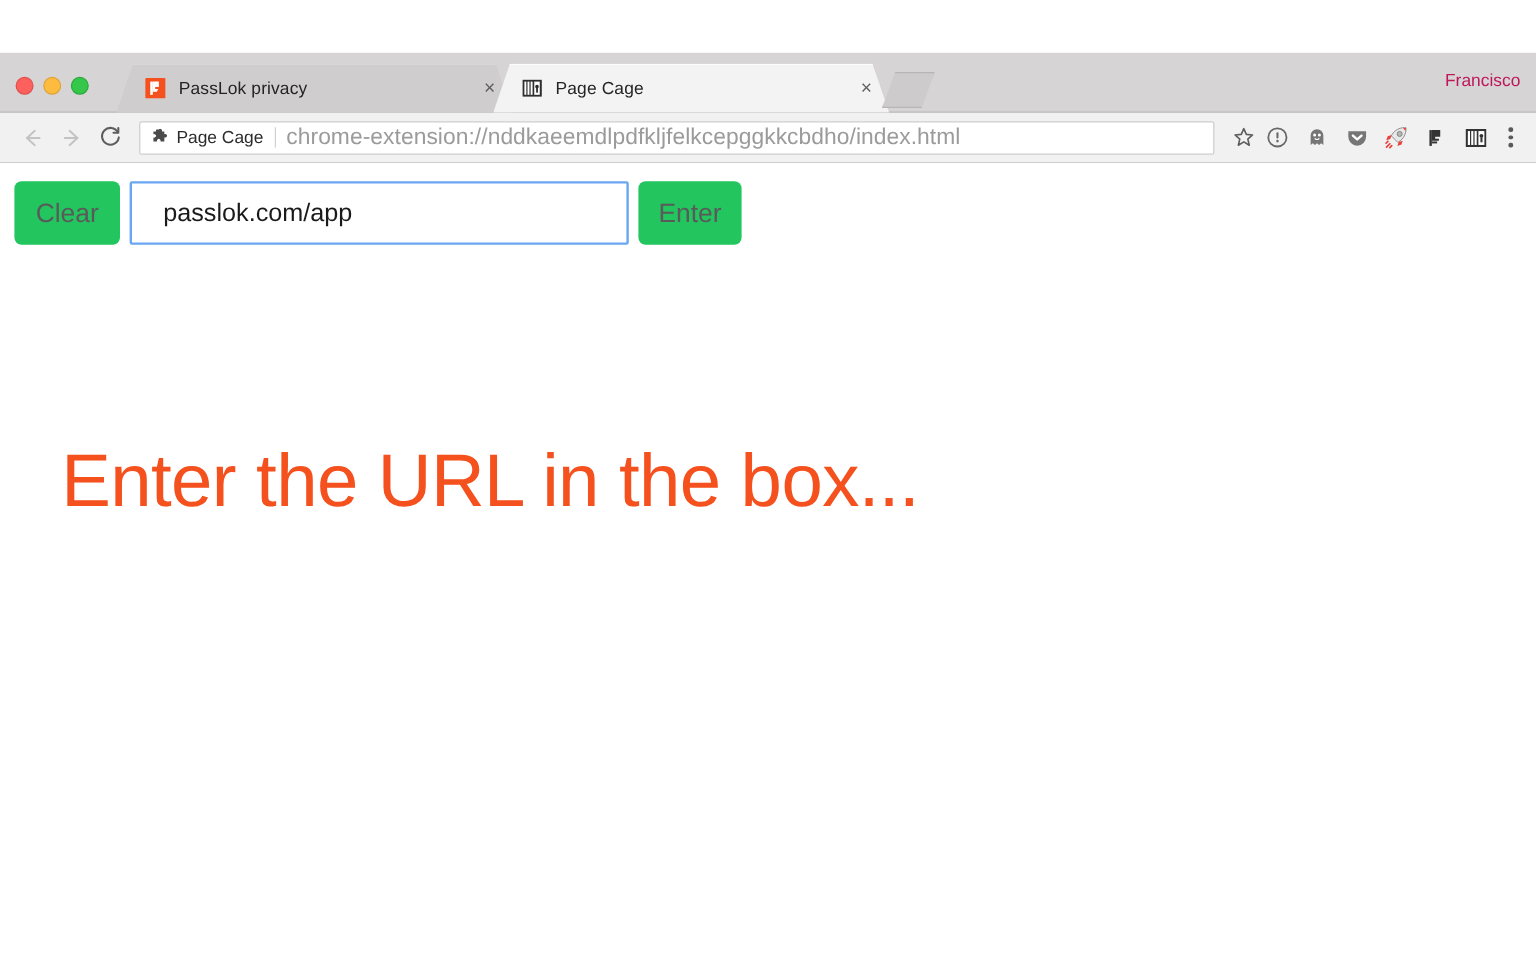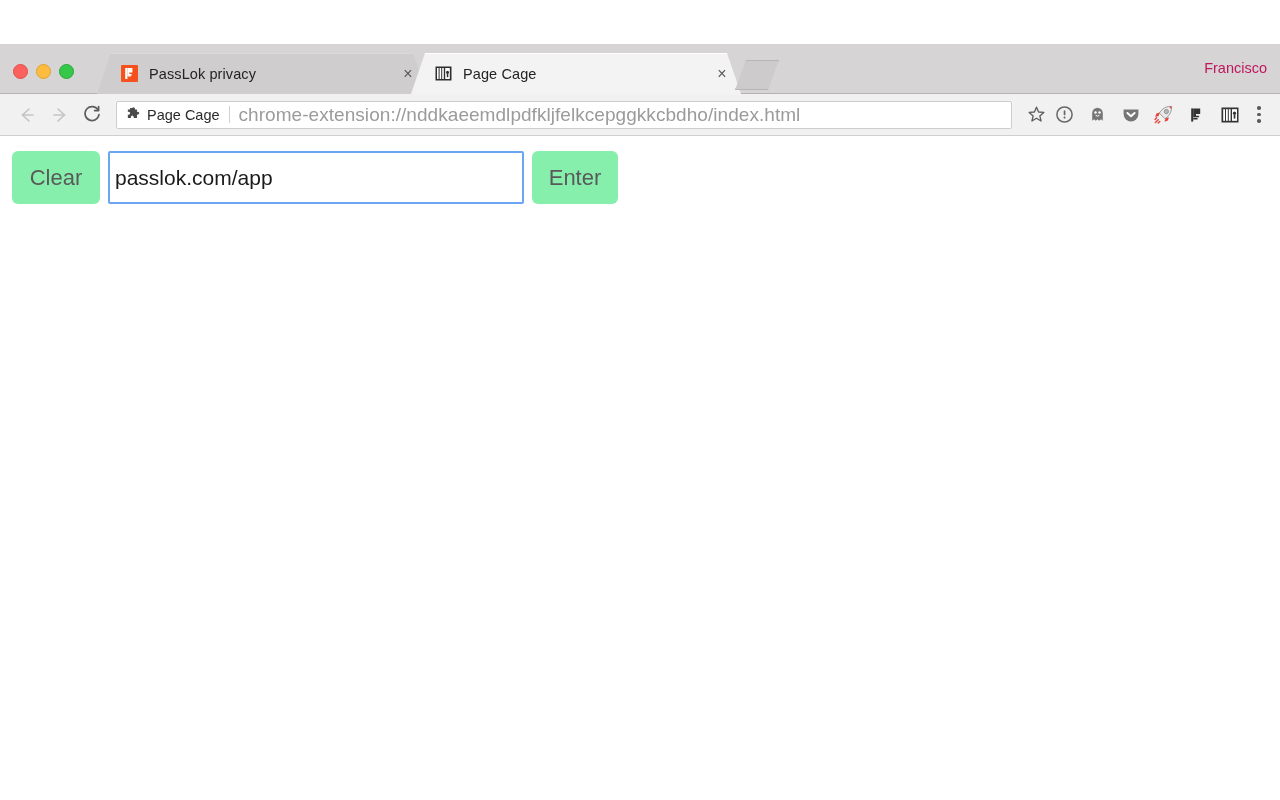--- a/index.html
+++ b/index.html
@@ -259,21 +259,21 @@
   }
 
   .controls {
     position: absolute;
     left: 12px;
     top: 15px;
     display: flex;
     align-items: center;
   }
   .btn {
-    background: #86efac;
+    background: #22c55e;
     border: none;
     border-radius: 6px;
     font-size: 22px;
     color: #5a5a5a;
     font-family: "Liberation Sans", sans-serif;
     padding: 4px;
     height: 53px;
     display: flex;
     align-items: center;
     justify-content: center;
@@ -285,21 +285,21 @@
   .url-input {
     width: 416px;
     height: 53px;
     box-sizing: border-box;
     border: 2px solid #6aa6f2;
     border-radius: 2px;
     outline: none;
     font-size: 21px;
     font-family: "Liberation Sans", sans-serif;
     color: #1a1a1a;
-    padding: 0 5px;
+    padding: 0 26px;
     background: #ffffff;
     caret-color: #000;
   }
   .url-input::placeholder { color: #a6a6a6; }
 
   .headline {
     position: absolute;
     left: 51px;
     top: 230px;
     font-size: 62px;
@@ -467,15 +467,16 @@
   </div>
 
   <div class="page">
 
     <div class="controls">
       <button class="btn btn-clear">Clear</button>
       <input class="url-input" type="text" value="passlok.com/app" style="">
       <button class="btn btn-load">Enter</button>
     </div>
 
+    <div class="headline">Enter the URL in the box...</div>
 
   </div>
 </div>
 
 </body></html>

